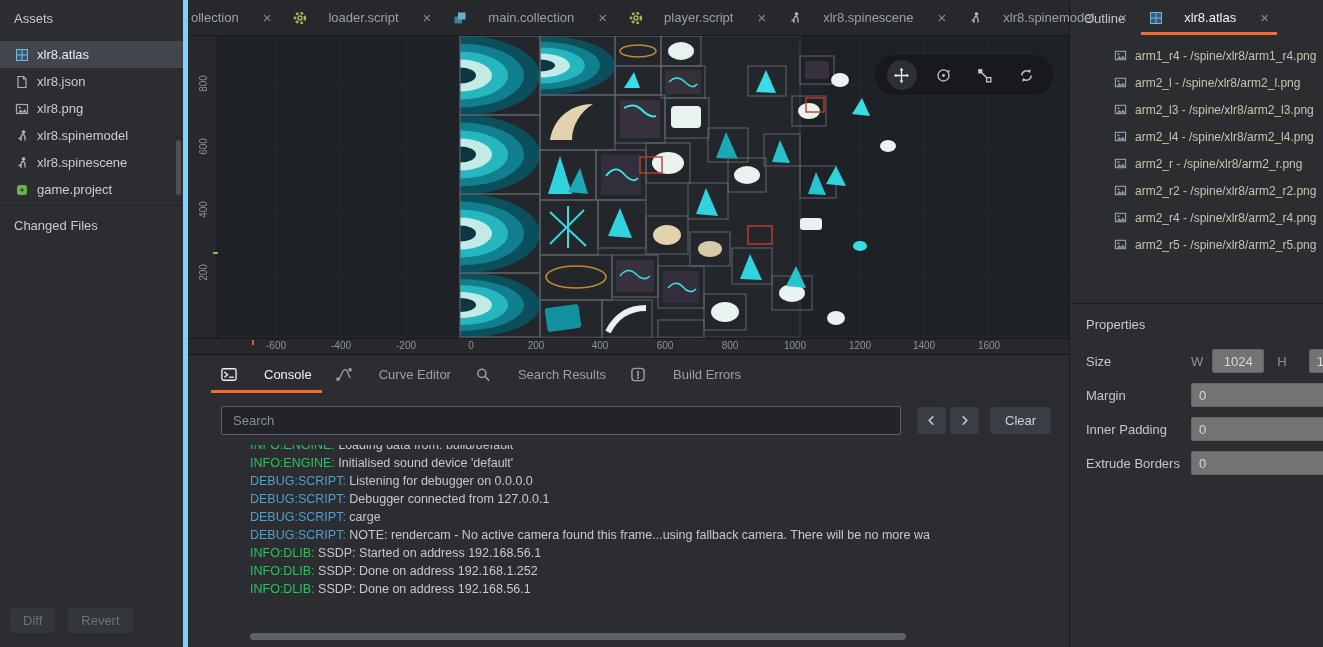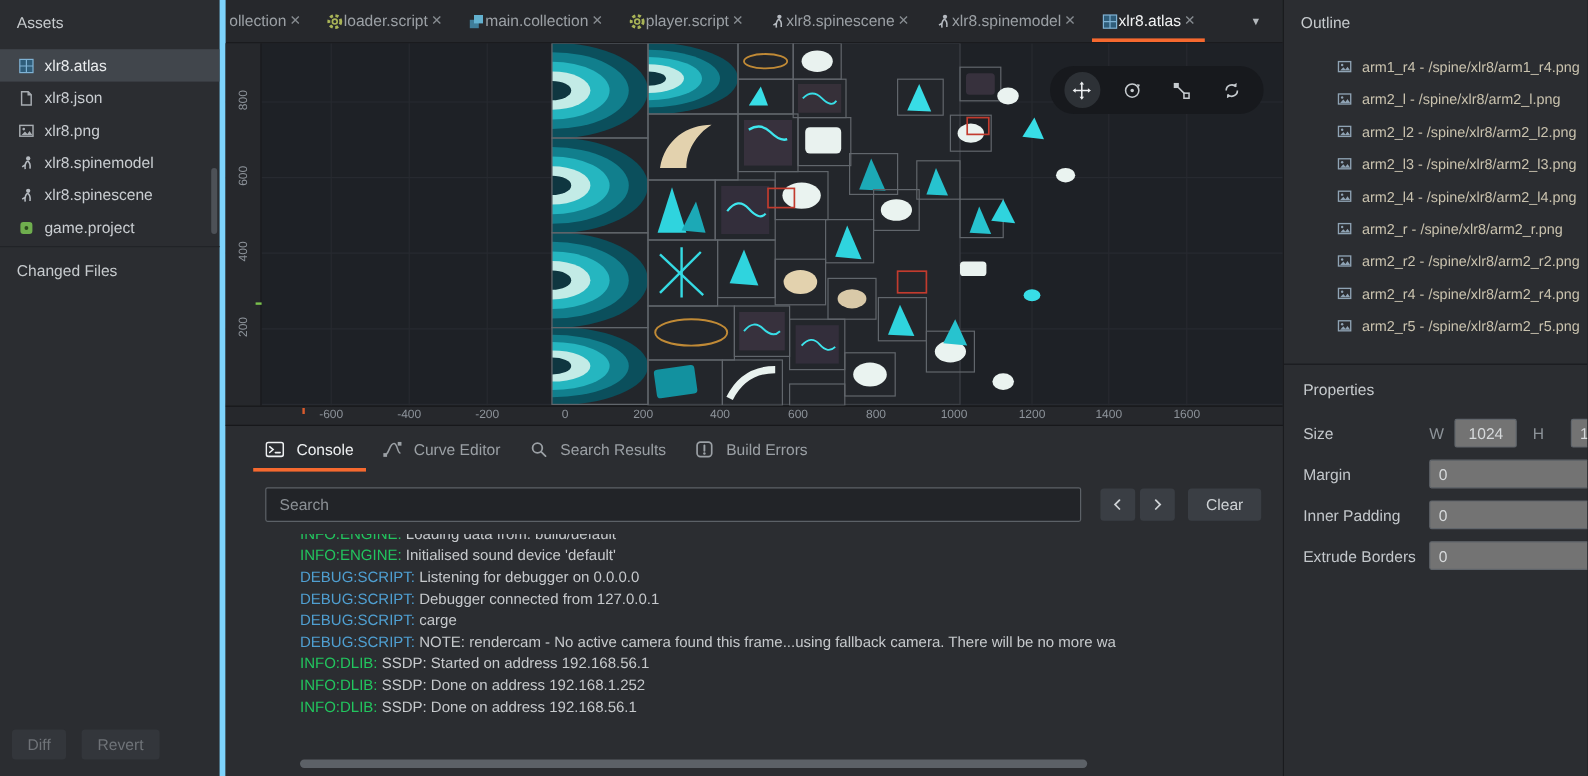--- a/index.html
+++ b/index.html
@@ -16,21 +16,21 @@
   .icon13{width:13px;height:13px;flex:0 0 13px}
   .section-divider{border-top:1px solid #212327}
   .changed-title{padding:12px 14px;color:#c6cacd}
   .left-bottom{margin-top:auto;display:flex;gap:13px;padding:12px 10px 14px}
   .ghost-btn{background:#33363b;border:none;border-radius:3px;color:#6f7378;font-size:13px;padding:5px 13px;cursor:default}
   .mini-scrollbar{position:absolute;right:2px;top:140px;width:5px;height:55px;border-radius:3px;background:#4d5157}
 
   
   .center{width:881px;flex:0 0 881px;display:flex;flex-direction:column}
   .tabbar{height:36px;background:#26282c;display:flex;border-bottom:1px solid #1a1b1e}
-  .tab{display:flex;align-items:center;gap:0;padding:0 11px;color:#9ba0a5;white-space:nowrap;position:relative;cursor:default}
+  .tab{display:flex;align-items:center;gap:21px;padding:0 11px;color:#9ba0a5;white-space:nowrap;position:relative;cursor:default}
   .tab.clipped{padding-left:3px}
   .tab .close{color:#878c91;font-size:15px;line-height:1;margin-left:3px}
   .tab.active{color:#f2f3f4}
   .tab.active::after{content:"";position:absolute;left:3px;right:3px;bottom:0;height:3px;background:var(--accent,#f6692f)}
   .ticon{width:14px;height:14px}
   .tab-overflow{margin-left:auto;display:flex;align-items:center;padding:0 18px;color:#b3b8bc;font-size:9px}
 
   
   .scene{position:relative;height:319px;background:#1e2126;overflow:hidden;border-bottom:1px solid #17181b}
   .scene-svg{position:absolute;inset:0;z-index:1}
@@ -41,21 +41,21 @@
   .tick-red{position:absolute;left:64px;top:1px;width:2px;height:5px;background:#d95b2d}
   .tick-green{position:absolute;top:216px;left:25px;width:5px;height:2px;background:#7ac14d}
   .scene-toolbar{position:absolute;top:19px;left:687px;width:178px;height:40px;background:#17191d;border-radius:20px;display:flex;align-items:center;justify-content:space-evenly;z-index:4}
   .tool-btn{width:30px;height:30px;border-radius:50%;display:flex;align-items:center;justify-content:center;color:#c6cbcf;background:transparent;border:none;cursor:pointer}
   .tool-btn.active{background:#2d3136;color:#eef0f2}
   .tool-btn svg{width:17px;height:17px}
 
   
   .bottom-panel{flex:1;background:#2b2d31;display:flex;flex-direction:column;position:relative}
   .bp-tabs{height:38px;display:flex;padding-left:21px}
-  .bp-tab{display:flex;align-items:center;gap:10px;padding:0 12px;color:#9ba0a5;position:relative;cursor:default}
+  .bp-tab{display:flex;align-items:center;gap:27px;padding:0 12px;color:#9ba0a5;position:relative;cursor:default}
   .bp-tab svg{width:16px;height:15px}
   .bp-tab.active{color:#eef0f2}
   .bp-tab.active::after{content:"";position:absolute;left:2px;right:2px;bottom:0;height:3px;background:var(--accent,#f6692f)}
   .search-row{display:flex;align-items:center;padding:13px 0 10px 33px}
   .search-input{width:680px;height:29px;background:#222428;border:1px solid #5c6167;border-radius:2px;color:#d6d9db;padding:0 11px;font-size:13px;outline:none}
   .search-input::placeholder{color:#8b9095}
   .nav-btn{width:29px;height:27px;margin-left:4px;background:#3a3e44;border:none;border-radius:3px;color:#ced2d5;display:flex;align-items:center;justify-content:center;cursor:pointer}
   .nav-btn.first{margin-left:16px}
   .nav-btn svg{width:11px;height:11px}
   .clear-btn{height:27px;margin-left:11px;padding:0 15px;background:#3a3e44;border:none;border-radius:3px;color:#ced2d5;font-size:13px;cursor:pointer}
@@ -570,26 +570,20 @@
       <div class="outline-item">
           <svg class="icon13">
             <use href="#i-imgout"></use>
           </svg>
           <span>arm2_l - /spine/xlr8/arm2_l.png</span>
         </div>
       <div class="outline-item">
           <svg class="icon13">
             <use href="#i-imgout"></use>
           </svg>
-          <span>arm2_l2 - /spine/xlr8/arm2_l2.png</span>
-        </div>
-      <div class="outline-item">
-          <svg class="icon13">
-            <use href="#i-imgout"></use>
-          </svg>
           <span>arm2_l3 - /spine/xlr8/arm2_l3.png</span>
         </div>
       <div class="outline-item">
           <svg class="icon13">
             <use href="#i-imgout"></use>
           </svg>
           <span>arm2_l4 - /spine/xlr8/arm2_l4.png</span>
         </div>
       <div class="outline-item">
           <svg class="icon13">

